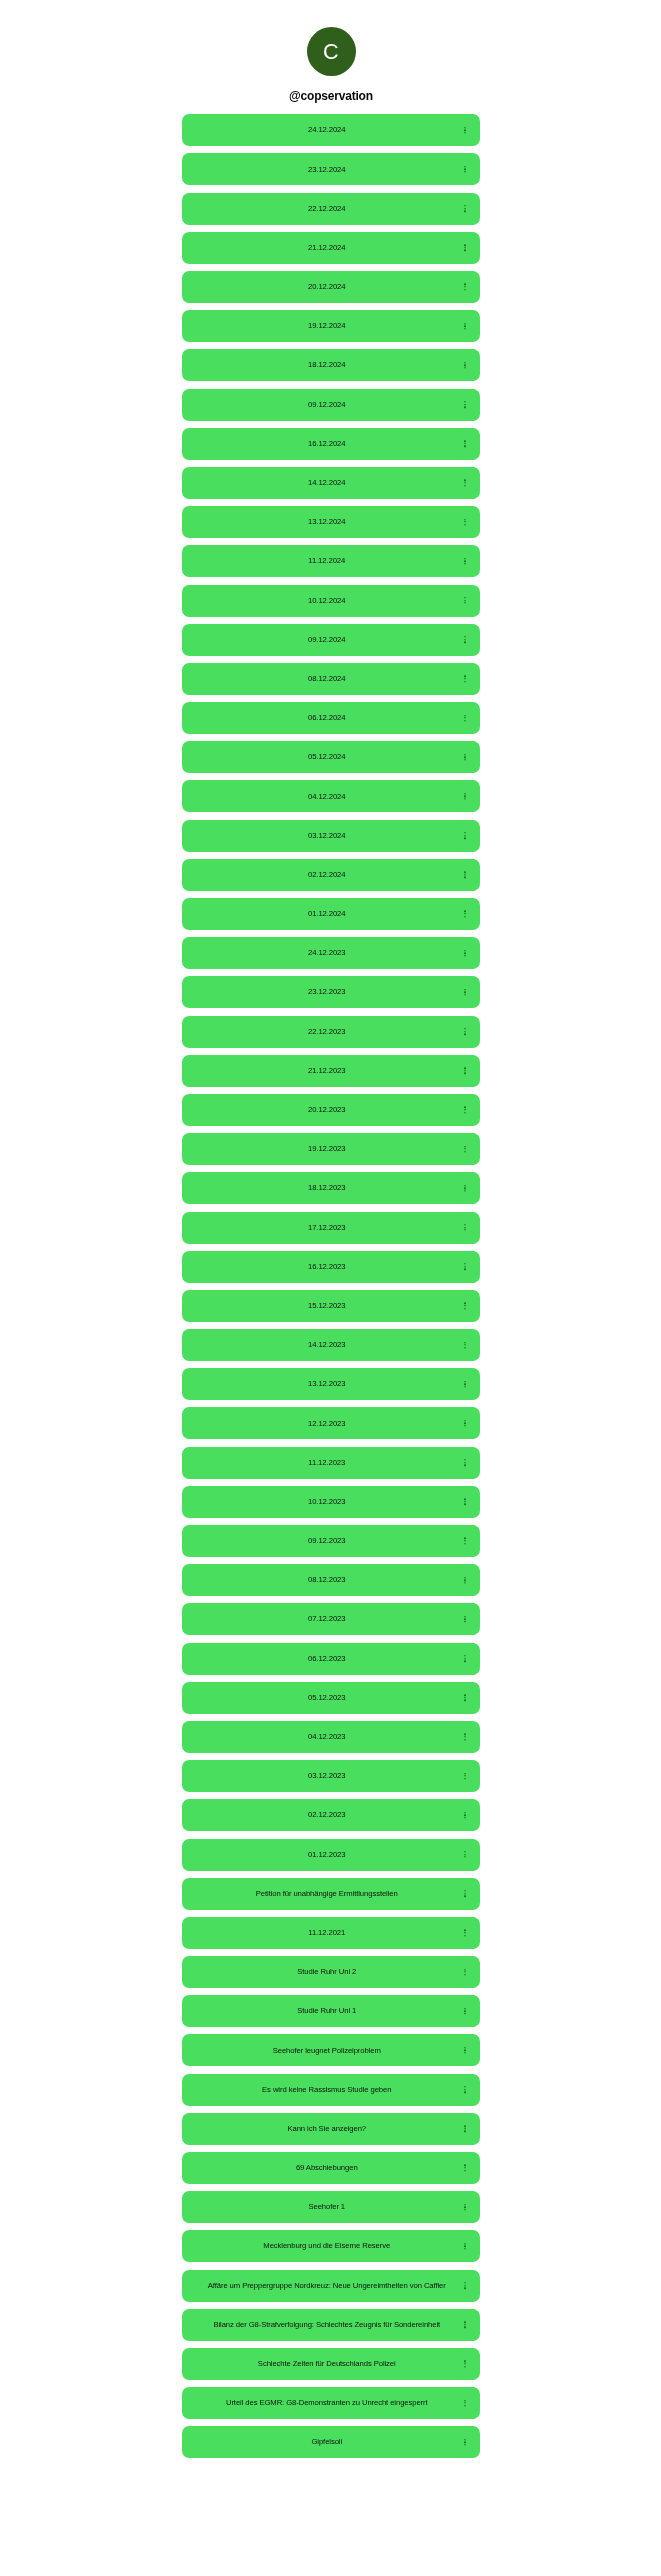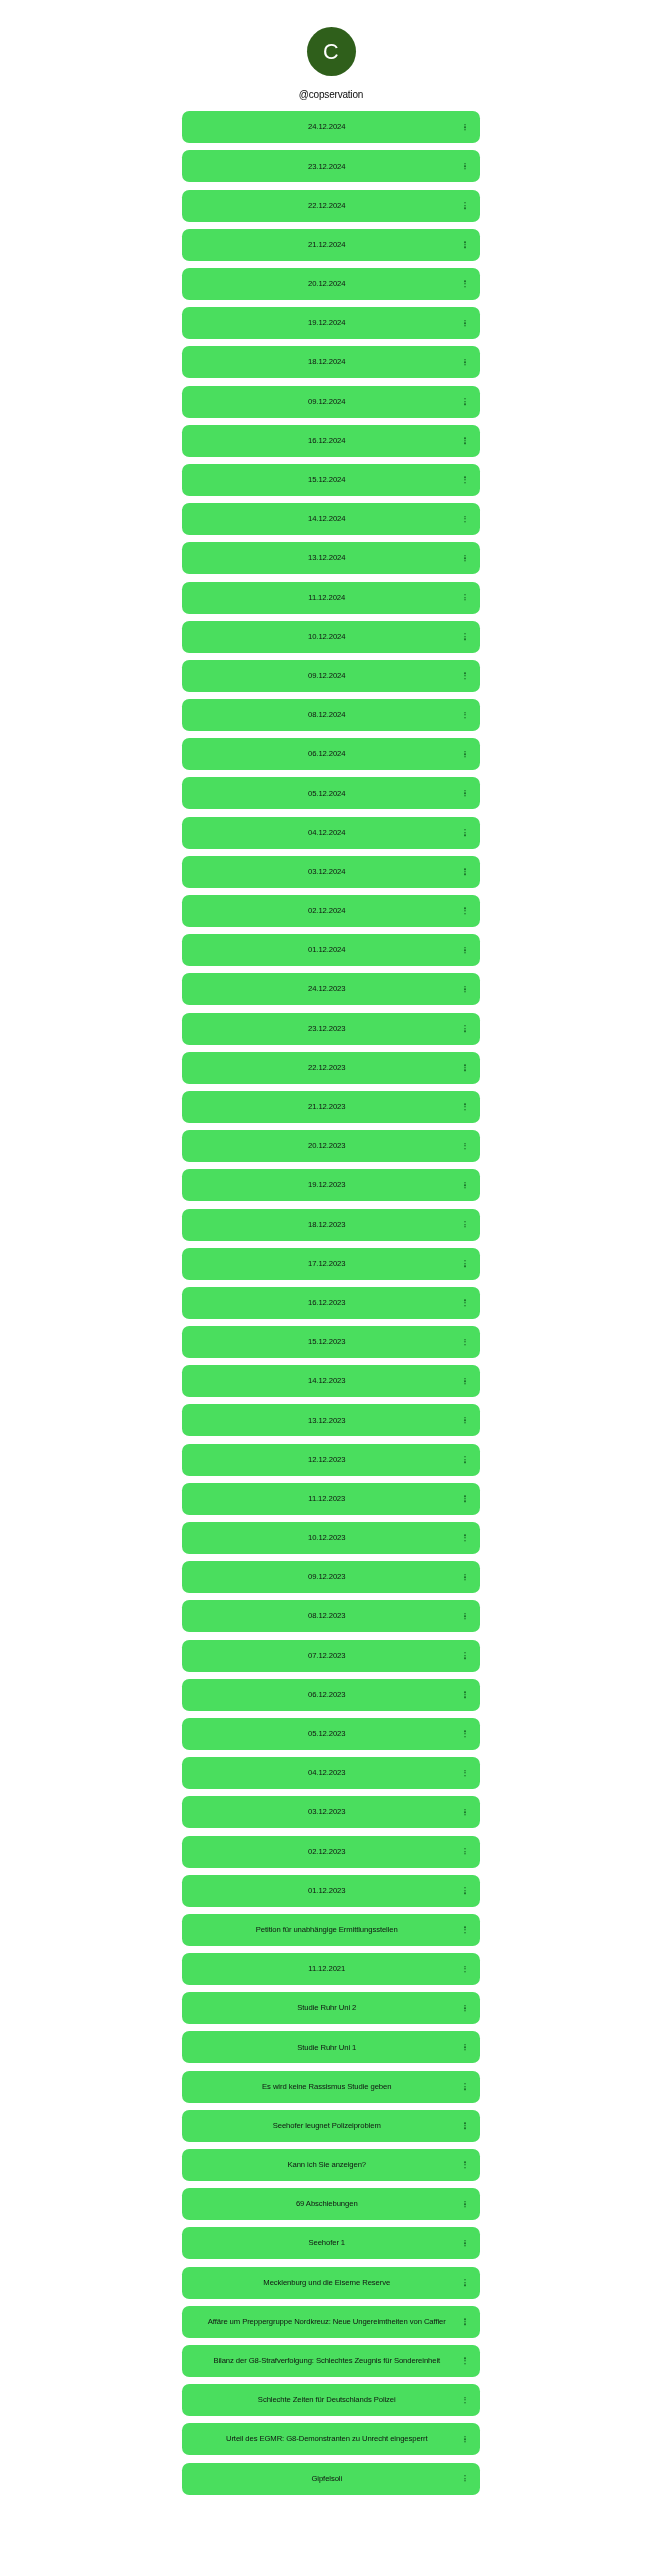--- a/index.html
+++ b/index.html
@@ -46,22 +46,22 @@
     color: #ffffff;
     font-size: 21.6px;
     font-weight: 400;
     line-height: 1;
     letter-spacing: 0.3px;
     user-select: none;
   }
 
   .handle {
     margin-top: 13px;
-    font-size: 10px;
-    font-weight: 400;
+    font-size: 12px;
+    font-weight: 700;
     color: #0B0B0B;
     letter-spacing: -0.2px;
   }
 
   
   .entry-list {
     width: 100%;
     display: flex;
     flex-direction: column;
     align-items: center;
@@ -197,28 +197,20 @@
       </div>
       <div class="entry">
         <div class="entry-label">16.12.2024</div>
         <div class="entry-menu">
           <span></span>
           <span></span>
           <span></span>
         </div>
       </div>
       <div class="entry">
-        <div class="entry-label">15.12.2024</div>
-        <div class="entry-menu">
-          <span></span>
-          <span></span>
-          <span></span>
-        </div>
-      </div>
-      <div class="entry">
         <div class="entry-label">14.12.2024</div>
         <div class="entry-menu">
           <span></span>
           <span></span>
           <span></span>
         </div>
       </div>
       <div class="entry">
         <div class="entry-label">13.12.2024</div>
         <div class="entry-menu">
@@ -525,36 +517,36 @@
       </div>
       <div class="entry">
         <div class="entry-label">Studie Ruhr Uni 1</div>
         <div class="entry-menu">
           <span></span>
           <span></span>
           <span></span>
         </div>
       </div>
       <div class="entry">
+        <div class="entry-label">Seehofer leugnet Polizeiproblem</div>
+        <div class="entry-menu">
+          <span></span>
+          <span></span>
+          <span></span>
+        </div>
+      </div>
+      <div class="entry">
         <div class="entry-label">Es wird keine Rassismus Studie geben</div>
         <div class="entry-menu">
           <span></span>
           <span></span>
           <span></span>
         </div>
       </div>
       <div class="entry">
-        <div class="entry-label">Seehofer leugnet Polizeiproblem</div>
-        <div class="entry-menu">
-          <span></span>
-          <span></span>
-          <span></span>
-        </div>
-      </div>
-      <div class="entry">
         <div class="entry-label">Kann ich Sie anzeigen?</div>
         <div class="entry-menu">
           <span></span>
           <span></span>
           <span></span>
         </div>
       </div>
       <div class="entry">
         <div class="entry-label">69 Abschiebungen</div>
         <div class="entry-menu">

